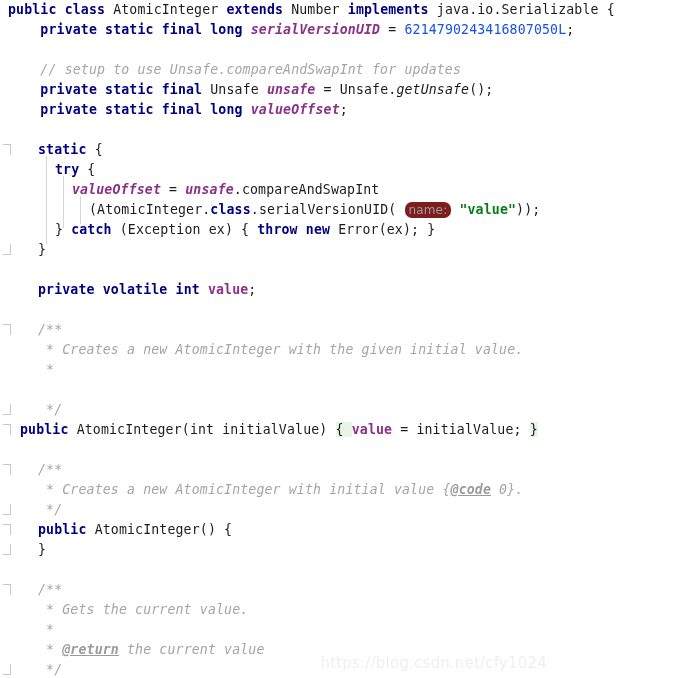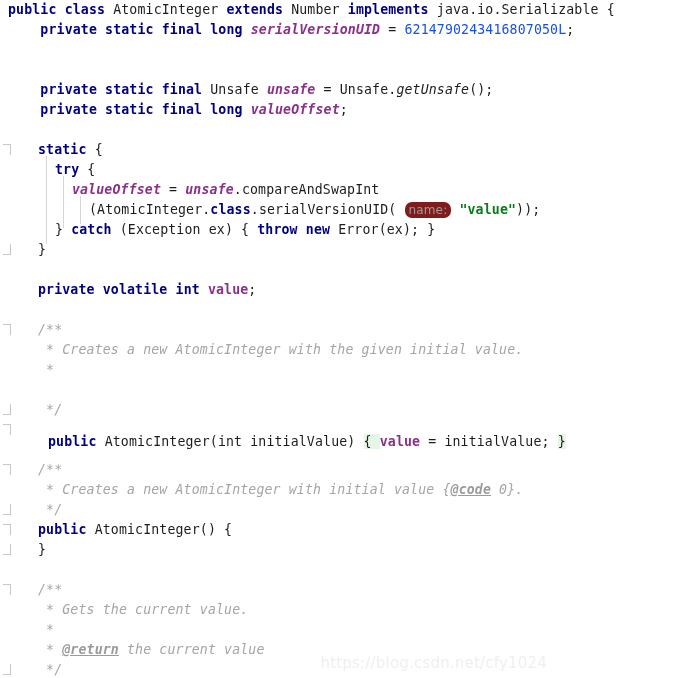--- a/index.html
+++ b/index.html
@@ -129,20 +129,21 @@
   <div class="code">
 
     <div class="indent-guide" style="left:46px;  top:156px; height:88px;"></div>
     <div class="indent-guide" style="left:63px;  top:176px; height:52px;"></div>
     <div class="indent-guide" style="left:80px;  top:196px; height:28px;"></div>
 
     <div class="line" style="top:0px; left:8px;"><span class="kw">public</span><span class="plain"> </span><span class="kw">class</span><span class="plain"> AtomicInteger </span><span class="kw">extends</span><span class="plain"> Number </span><span class="kw">implements</span><span class="plain"> java.io.Serializable {</span></div>
 
     <div class="line" style="top:20px; left:8px;"><span class="plain">    </span><span class="kw">private</span><span class="kw"> static</span><span class="kw"> final</span><span class="kw"> long</span><span class="plain"> </span><span class="sfield">serialVersionUID</span><span class="plain"> = </span><span class="num">6214790243416807050L</span><span class="plain">;</span></div>
 
+    <div class="line" style="top:60px; left:8px;"><span class="cmt">    // setup to use Unsafe.compareAndSwapInt for updates</span></div>
 
     <div class="line" style="top:80px; left:8px;"><span class="plain">    </span><span class="kw">private</span><span class="kw"> static</span><span class="kw"> final</span><span class="plain"> Unsafe </span><span class="sfield">unsafe</span><span class="plain"> = </span><span class="plain">Unsafe.</span><span class="method">getUnsafe</span><span class="plain">();</span></div>
 
     <div class="line" style="top:100px; left:8px;"><span class="plain">    </span><span class="kw">private</span><span class="kw"> static</span><span class="kw"> final</span><span class="kw"> long</span><span class="plain"> </span><span class="sfield">valueOffset</span><span class="plain">;</span></div>
 
     <div class="line" style="top:140px; left:38px;"><span class="kw">static</span><span class="plain"> {</span></div>
 
     <div class="line" style="top:160px; left:55px;"><span class="kw">try</span><span class="plain"> {</span></div>
 
     <div class="line" style="top:180px; left:72px;"><span class="sfield">valueOffset</span><span class="plain"> = </span><span class="sfield">unsafe</span><span class="plain">.compareAndSwapInt</span></div>
@@ -153,21 +154,21 @@
 
     <div class="line" style="top:240px; left:38px;"><span class="plain">}</span></div>
 
     <div class="line" style="top:280px; left:38px;"><span class="kw">private</span><span class="kw"> volatile</span><span class="kw"> int</span><span class="fieldb"> value</span><span class="plain">;</span></div>
 
     <div class="line" style="top:320px; left:38px;"><span class="doc">/**</span></div>
     <div class="line" style="top:340px; left:38px;"><span class="doc"> * Creates a new AtomicInteger with the given initial value.</span></div>
     <div class="line" style="top:360px; left:38px;"><span class="doc"> *</span></div>
     <div class="line" style="top:400px; left:38px;"><span class="doc"> */</span></div>
 
-    <div class="line" style="top:420px; left:48px;margin-top:12px;"><span class="kw">public</span><span class="plain"> AtomicInteger(int initialValue) </span><span class="plain fold-bg">{ </span><span class="fieldb">value</span><span class="plain"> = initialValue; </span><span class="plain fold-bg">}</span></div>
+    <div class="line" style="top:420px; left:20px;"><span class="kw">public</span><span class="plain"> AtomicInteger(int initialValue) </span><span class="plain fold-bg">{ </span><span class="fieldb">value</span><span class="plain"> = initialValue; </span><span class="plain fold-bg">}</span></div>
 
     <div class="line" style="top:460px; left:38px;"><span class="doc">/**</span></div>
     <div class="line" style="top:480px; left:38px;"><span class="doc"> * Creates a new AtomicInteger with initial value {</span><span class="doctag">@code</span><span class="doc"> 0}.</span></div>
     <div class="line" style="top:500px; left:38px;"><span class="doc"> */</span></div>
 
     <div class="line" style="top:520px; left:38px;"><span class="kw">public</span><span class="plain"> AtomicInteger() {</span></div>
     <div class="line" style="top:540px; left:38px;"><span class="plain">}</span></div>
 
     <div class="line" style="top:580px; left:38px;"><span class="doc">/**</span></div>
     <div class="line" style="top:600px; left:38px;"><span class="doc"> * Gets the current value.</span></div>

